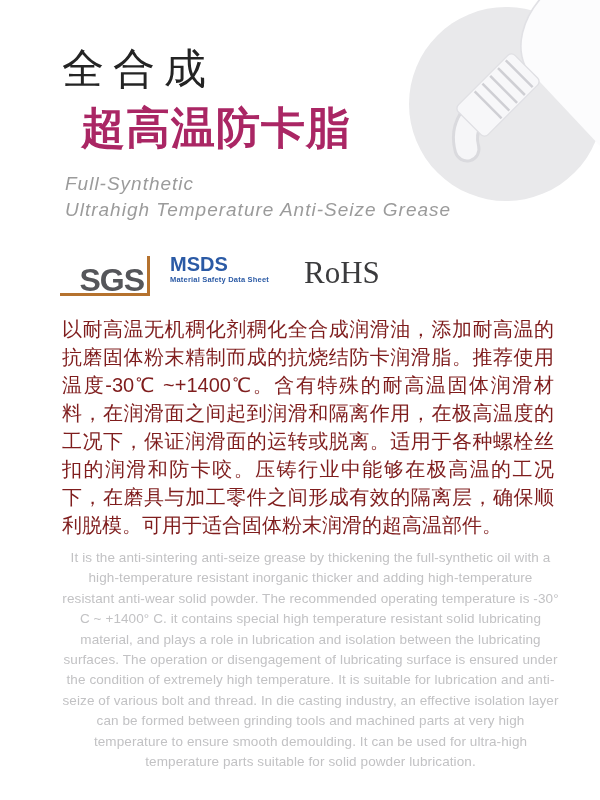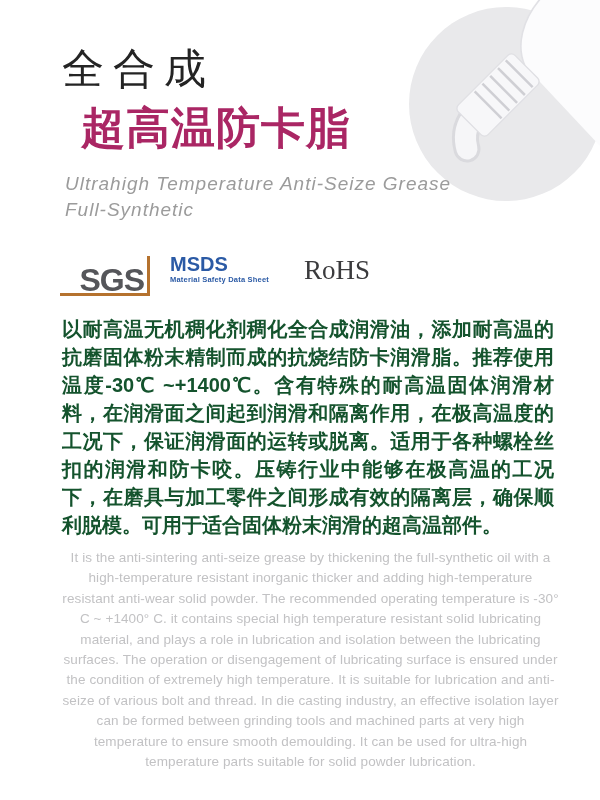--- a/index.html
+++ b/index.html
@@ -47,28 +47,28 @@
     font-size:20px;font-weight:700;color:#2b5aa5;
     line-height:0.92;letter-spacing:0;
   }
   .msds-sub{
     font-size:7.5px;font-weight:700;color:#2b5aa5;
     letter-spacing:0.2px;margin-top:2px;white-space:nowrap;
   }
   .rohs{
     position:absolute;left:304px;top:0px;
     font-family:"Liberation Serif", serif;
-    font-size:27px;color:#3b3b3d;letter-spacing:0px;line-height:1.25;
+    font-size:31px;color:#3b3b3d;letter-spacing:0px;line-height:1.25;
   }
 
   
   .desc-cn{
     position:absolute;left:62px;top:315px;width:492px;
-    font-size:20px;line-height:28px;font-weight:700;
-    color:#14532d;text-align:justify;text-justify:inter-ideograph;
+    font-size:20px;line-height:28px;font-weight:400;
+    color:#7f1d1d;text-align:justify;text-justify:inter-ideograph;
   }
   .desc-en{
     position:absolute;left:62px;top:548px;width:497px;
     font-size:13.5px;line-height:20.4px;
     color:#c2c2c4;letter-spacing:0.1px;text-align:center;
   }
 </style>
 </head>
 <body>
 
@@ -92,22 +92,22 @@
       <line x1="490" y1="76" x2="490" y2="114" stroke="#cfcfd4" stroke-width="2.5"></line>
       <line x1="501" y1="76" x2="501" y2="114" stroke="#cfcfd4" stroke-width="2.5"></line>
       <line x1="512" y1="76" x2="512" y2="114" stroke="#cfcfd4" stroke-width="2.5"></line>
     </g>
   </svg>
 
   <div class="title-cn-1">全合成</div>
   <div class="title-cn-2">超高温防卡脂</div>
 
   <div class="subtitle">
+    <div>Full-Synthetic</div>
     <div>Ultrahigh Temperature Anti-Seize Grease</div>
-    <div>Full-Synthetic</div>
   </div>
 
   <div class="logos">
     <div class="sgs">
       <span class="sgs-text">SGS</span>
       <span class="sgs-underline"></span>
       <span class="sgs-vline"></span>
     </div>
     <div class="msds">
       <div class="msds-text">MSDS</div>

